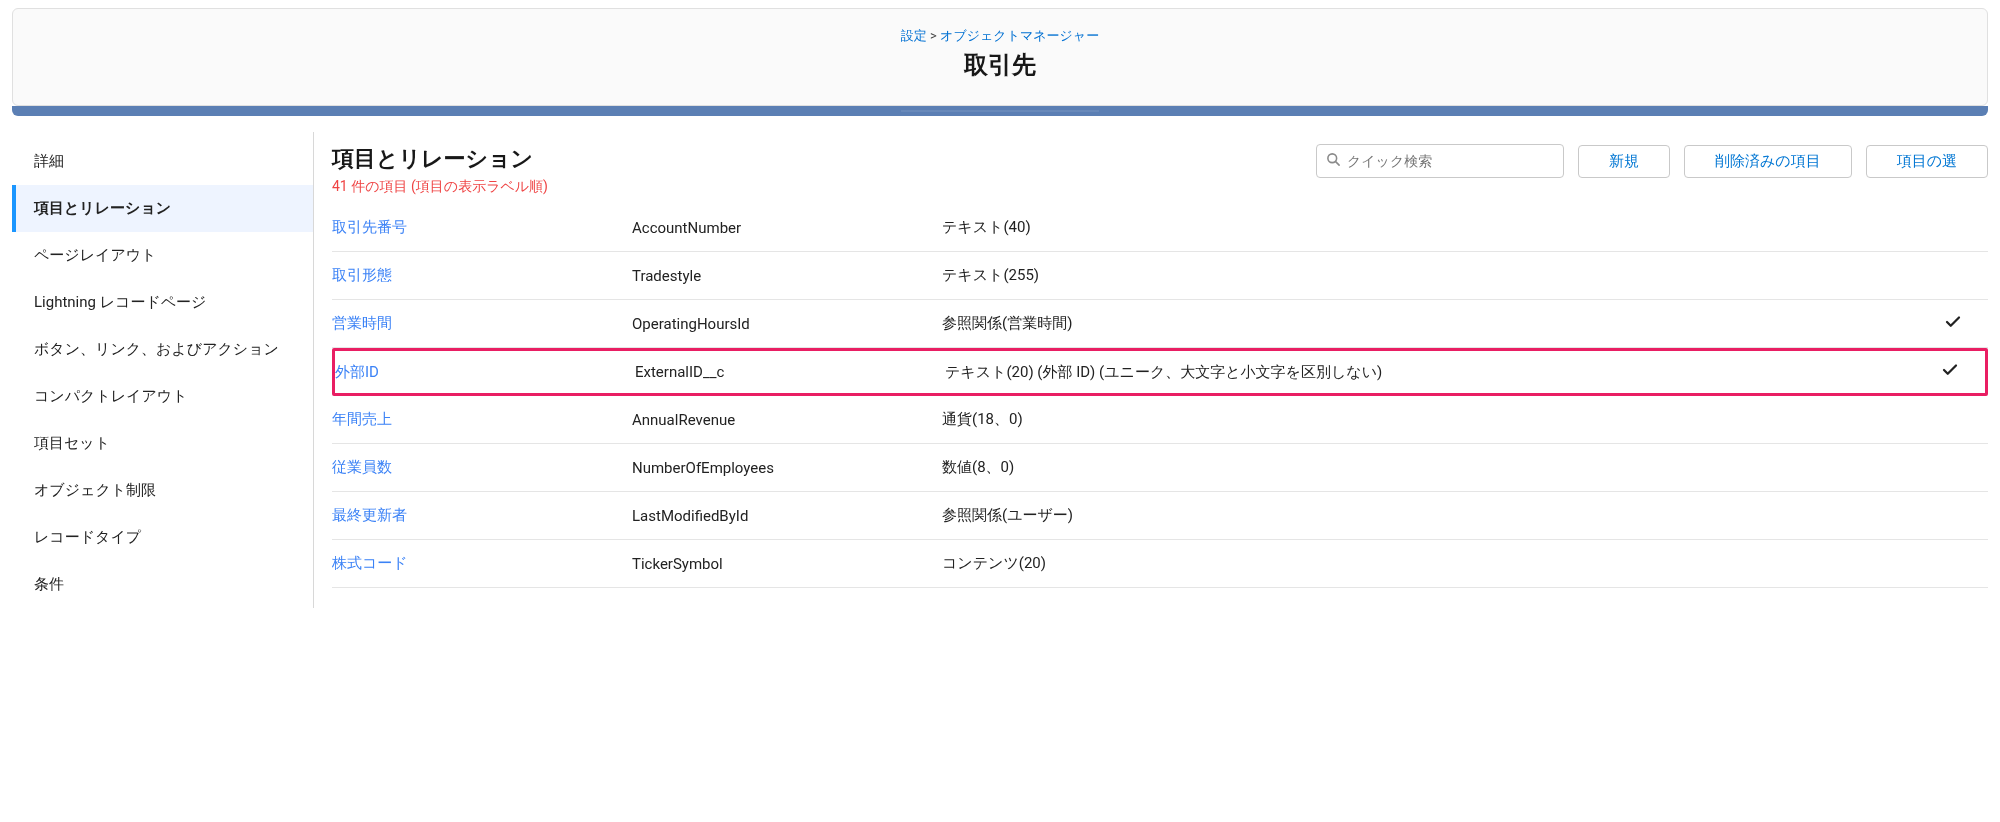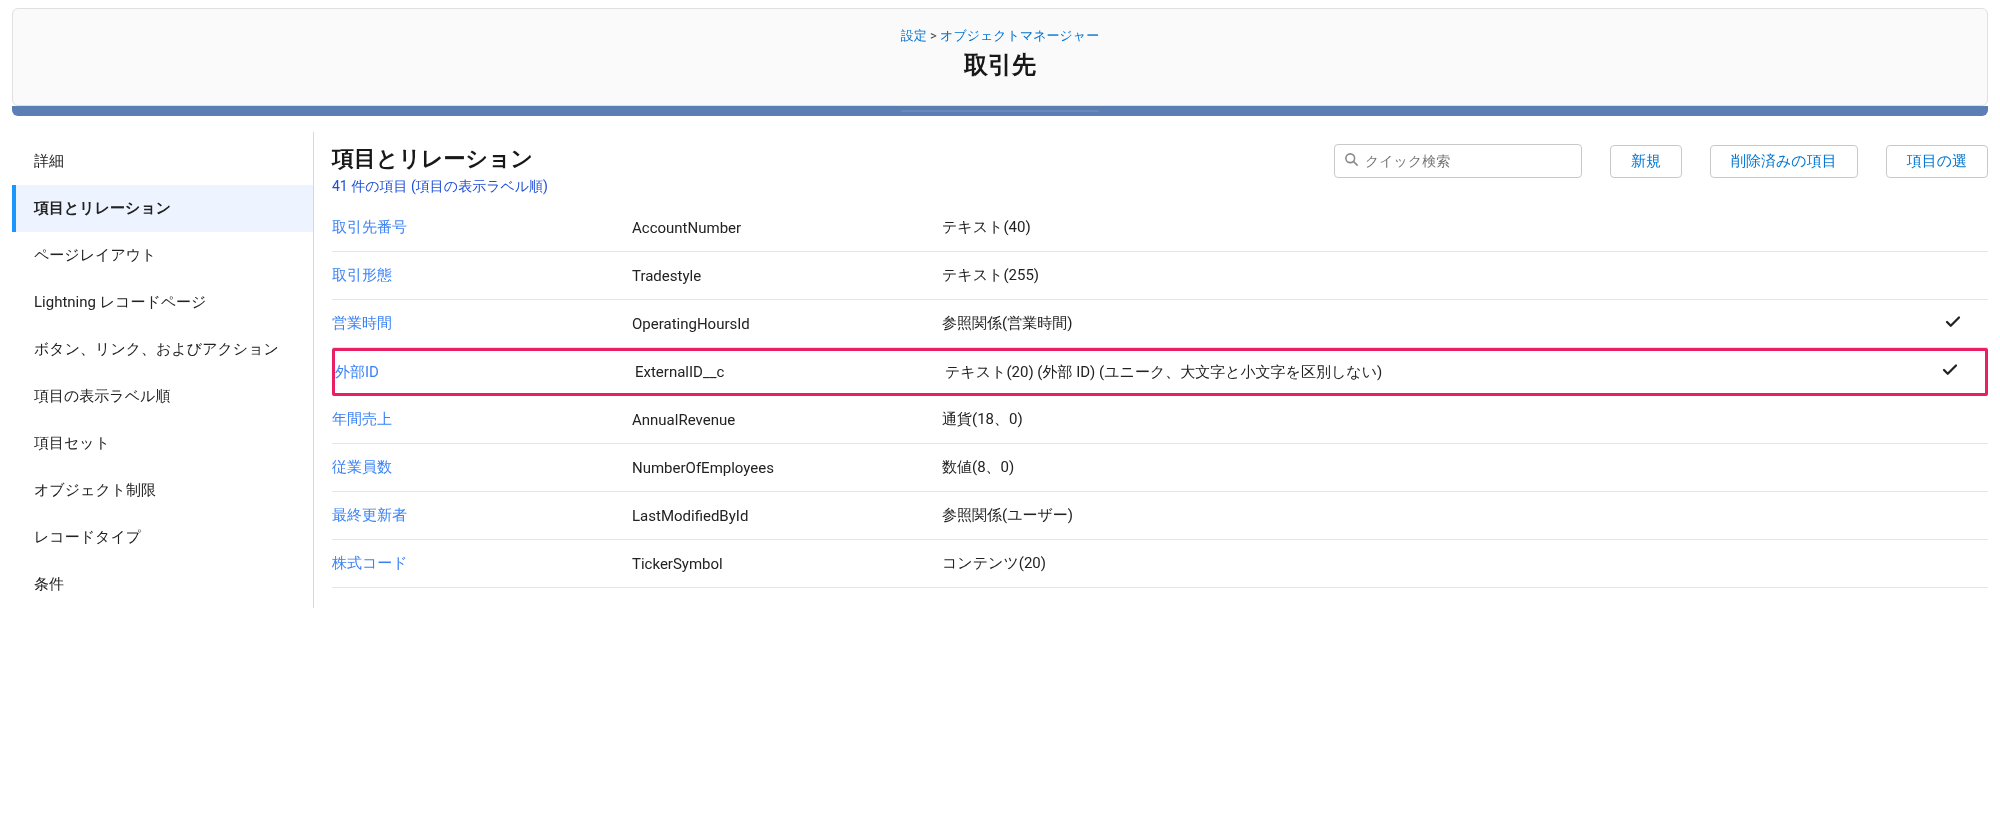--- a/index.html
+++ b/index.html
@@ -10,26 +10,26 @@
     .breadcrumb a { color:#0070d2; text-decoration:none; }
     .page-title { font-size:24px; font-weight:700; margin-top:4px; }
     .body-wrap { display:flex; margin:16px 12px 0 12px; }
     .sidebar { width:302px; flex:0 0 302px; border-right:1px solid #d8d8d8; background:#fff; padding-top:6px; }
     .sidebar-item { display:block; padding:14px 22px; font-size:15px; color:#222; text-decoration:none; cursor:pointer; }
     .sidebar-item.selected { background:#eef4ff; border-left:4px solid #1b96ff; font-weight:600; padding-left:18px; }
     .main { flex:1 1 auto; padding:12px 0 0 18px; min-width:0; }
     .main-head { display:flex; align-items:flex-start; gap:18px; margin-bottom:8px; }
     .title-block { flex:0 0 auto; padding-right:12px; }
     .section-title { font-size:22px; font-weight:700; }
-    .section-sub { font-size:14px; color:#1d4ed8; margin-top:4px; }
-    .actions { display:flex; align-items:center; gap:28px; margin-left:auto; }
+    .section-sub { font-size:14px; color:#ef4444; margin-top:4px; }
+    .actions { display:flex; align-items:center; gap:14px; margin-left:auto; }
     .search-wrap { position:relative; }
     .search-wrap .icon { position:absolute; left:10px; top:50%; transform:translateY(-50%); color:#8a8a8a; font-size:14px; }
     .quick-search { width:248px; height:34px; border:1px solid #c9c9c9; border-radius:4px; padding:0 10px 0 30px; font-size:14px; }
-    .btn-link { color:#0176d3; font-size:15px; background:#fff; border:1px solid #c9c9c9; border-radius:4px; padding:6px 20px; cursor:pointer; text-decoration:none; white-space:nowrap; }
+    .btn-link { color:#0176d3; font-size:15px; background:#fff; border:1px solid #c9c9c9; border-radius:4px; padding:6px 30px; cursor:pointer; text-decoration:none; white-space:nowrap; }
     .table { width:100%; margin-top:4px; }
     .row { display:grid; grid-template-columns:300px 310px 1fr 70px; align-items:center; border-bottom:1px solid #e5e5e5; min-height:48px; padding:10px 0; position:relative; }
     .row .label a { color:#3b82f6; text-decoration:none; font-size:15px; }
     .row .api { font-size:15px; color:#222; }
     .row .type { font-size:15px; color:#222; padding-right:18px; }
     .row .mark { text-align:center; font-size:18px; color:#222; }
     .row.highlight { border:3px solid #e91e63; border-radius:2px; }
   </style>
 </head>
 <body>
@@ -45,21 +45,21 @@
 <div class="header-hr"></div>
 
 <div class="body-wrap">
 
   <nav class="sidebar" id="sidebar">
       <div class="sidebar-item">詳細</div>
       <div class="sidebar-item selected">項目とリレーション</div>
       <div class="sidebar-item">ページレイアウト</div>
       <div class="sidebar-item">Lightning レコードページ</div>
       <div class="sidebar-item">ボタン、リンク、およびアクション</div>
-      <div class="sidebar-item">項目の表示ラベル順</div>
+      <div class="sidebar-item">コンパクトレイアウト</div>
       <div class="sidebar-item">項目セット</div>
       <div class="sidebar-item">オブジェクト制限</div>
       <div class="sidebar-item">レコードタイプ</div>
       <div class="sidebar-item">条件</div>
     </nav>
 
   <div class="main">
     <div class="main-head">
       <div class="title-block">
         <div class="section-title">項目とリレーション</div>

